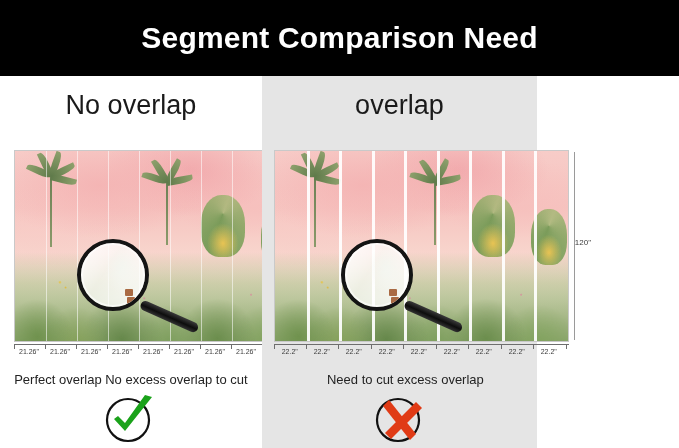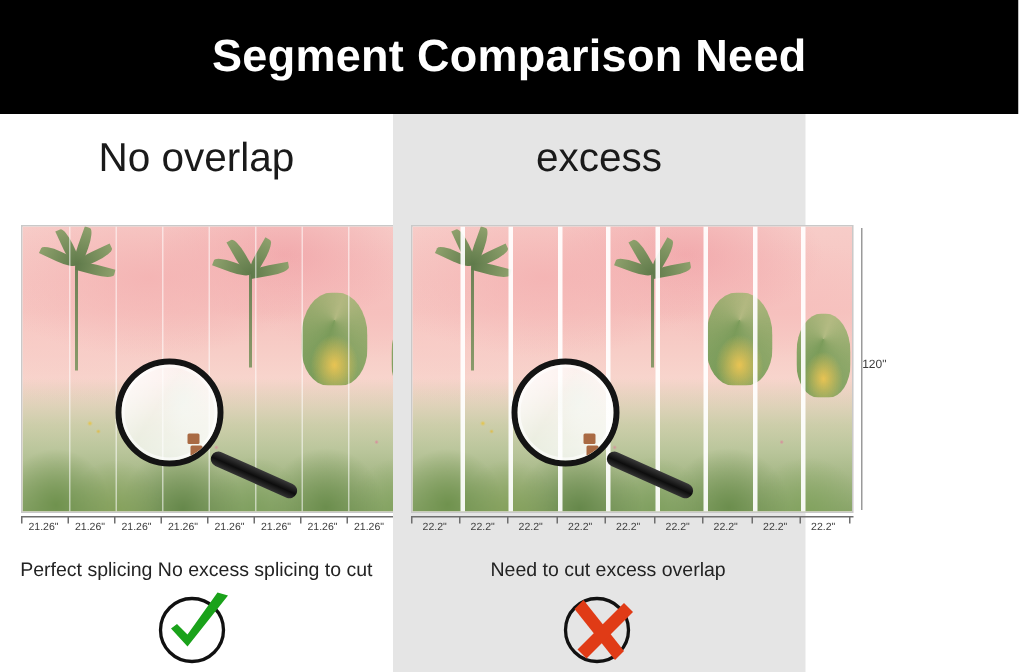--- a/index.html
+++ b/index.html
@@ -223,32 +223,32 @@
           <span class="seg-label" style="left:77px">21.26"</span>
           <span class="seg-label" style="left:108px">21.26"</span>
           <span class="seg-label" style="left:139px">21.26"</span>
           <span class="seg-label" style="left:170px">21.26"</span>
           <span class="seg-label" style="left:201px">21.26"</span>
           <span class="seg-label" style="left:232px">21.26"</span>
           <span class="seg-label" style="left:264px">21.26"</span>
         </div>
       </div>
 
-      <div class="caption" style="top:296px;">Perfect splicing No excess splicing to cut</div>
+      <div class="caption" style="top:296px;">Perfect overlap No excess overlap to cut</div>
 
       <div class="verdict" style="top:318px;">
         <svg width="54" height="50" viewBox="0 0 54 50">
           <circle cx="24" cy="26" r="21" fill="none" stroke="#111111" stroke-width="2.2"></circle>
           <path d="M10 25 L21 37 L48 3 L41 1 L21 29 L14 22 Z" fill="#1aa21a"></path>
         </svg>
       </div>
     </div>
 
     <div class="panel panel-right">
-      <div class="panel-heading">excess</div>
+      <div class="panel-heading">overlap</div>
 
       <div class="figure fig-right">
         <div class="img-frame">
           <div class="sky"></div>
 
           <div class="palm" style="left:38px;top:22px;width:4px;height:74px;">
             <div class="trunk"></div>
             <div class="frond" style="transform:rotate(-155deg)"></div>
             <div class="frond" style="transform:rotate(-115deg)"></div>
             <div class="frond" style="transform:rotate(-70deg)"></div>

